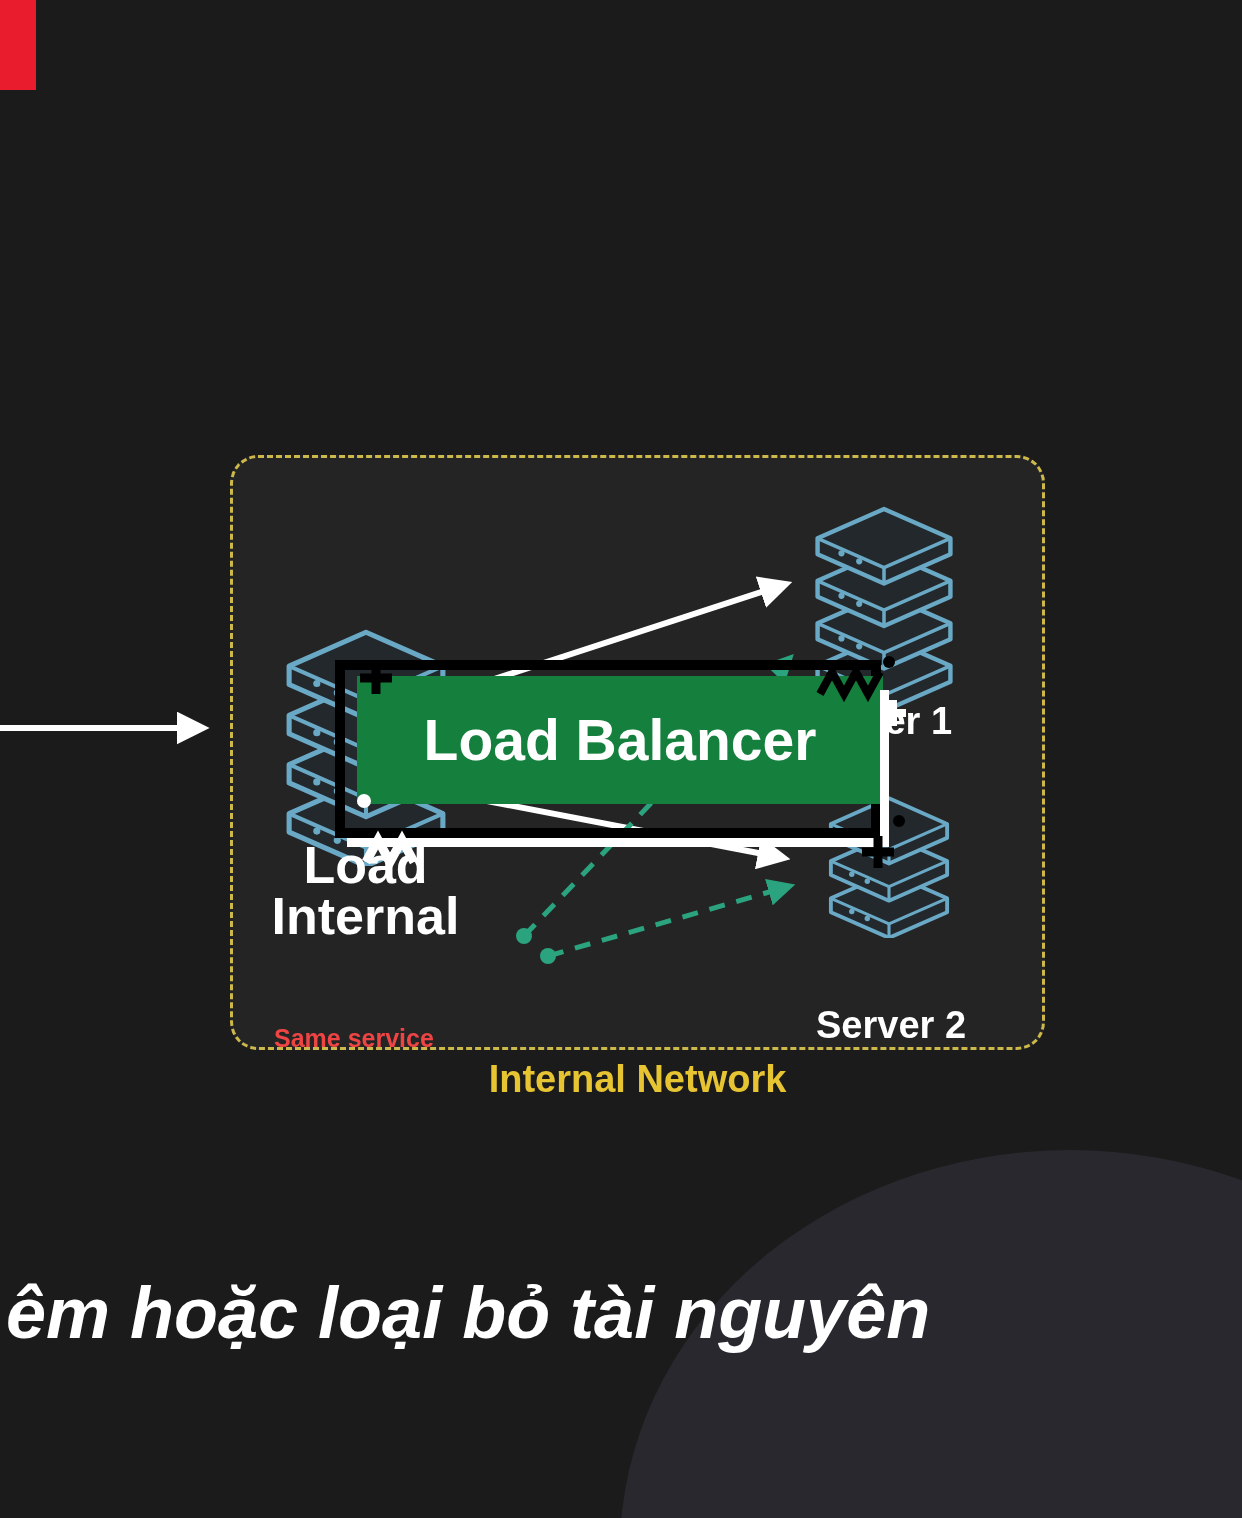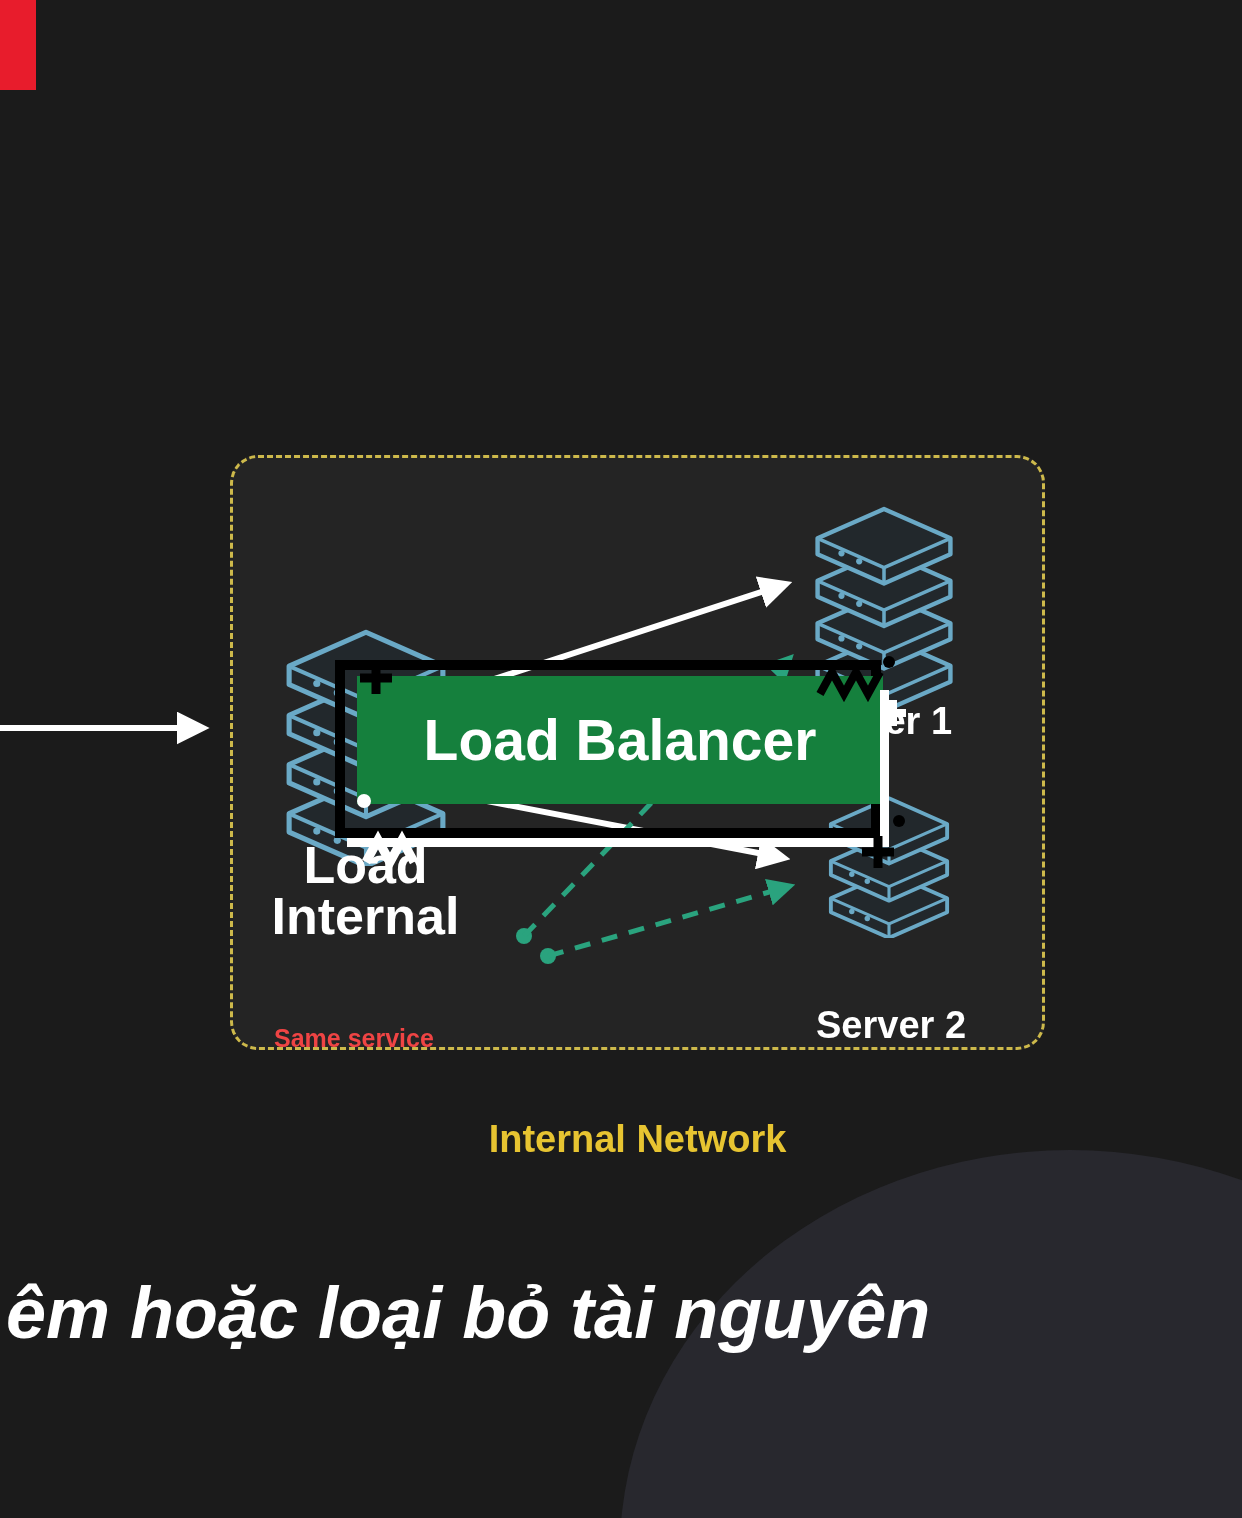--- a/index.html
+++ b/index.html
@@ -35,21 +35,21 @@
   .slab-dot  { fill:#6aa9c6; }
 
   .arrows { left:0; top:0; width:1242px; height:1518px; z-index:6; pointer-events:none; }
   .deco   { left:0; top:0; width:1242px; height:1518px; z-index:23; pointer-events:none; }
 
   .lbl { position:absolute; color:#fff; font-weight:bold; z-index:5; white-space:nowrap; }
   .lbl-lb { left:248px; top:840px; width:235px; text-align:center; font-size:52px; line-height:51px; white-space:normal; }
   .lbl-s1 { left:802px; top:700px; font-size:38px; }
   .lbl-s2 { left:816px; top:968px; font-size:38px;margin-top:36px; }
   .lbl-same { left:274px; top:1024px; font-size:25px; color:#ef4444; }
-  .lbl-net  { left:230px; top:1118px; width:815px; text-align:center; font-size:38px; color:#e7c431; }
+  .lbl-net  { left:230px; top:1058px; width:815px; text-align:center; font-size:38px; color:#e7c431; }
 
   .frame-black {
     left:335px; top:660px; width:546px; height:178px;
     border:10px solid #000; z-index:20; background:transparent;
   }
   .banner-red {
     left:357px; top:676px; width:526px; height:128px;
     background:#15803d; z-index:21;
     display:flex; align-items:center; justify-content:center;
     color:#fff; font-size:57px; font-weight:bold;

